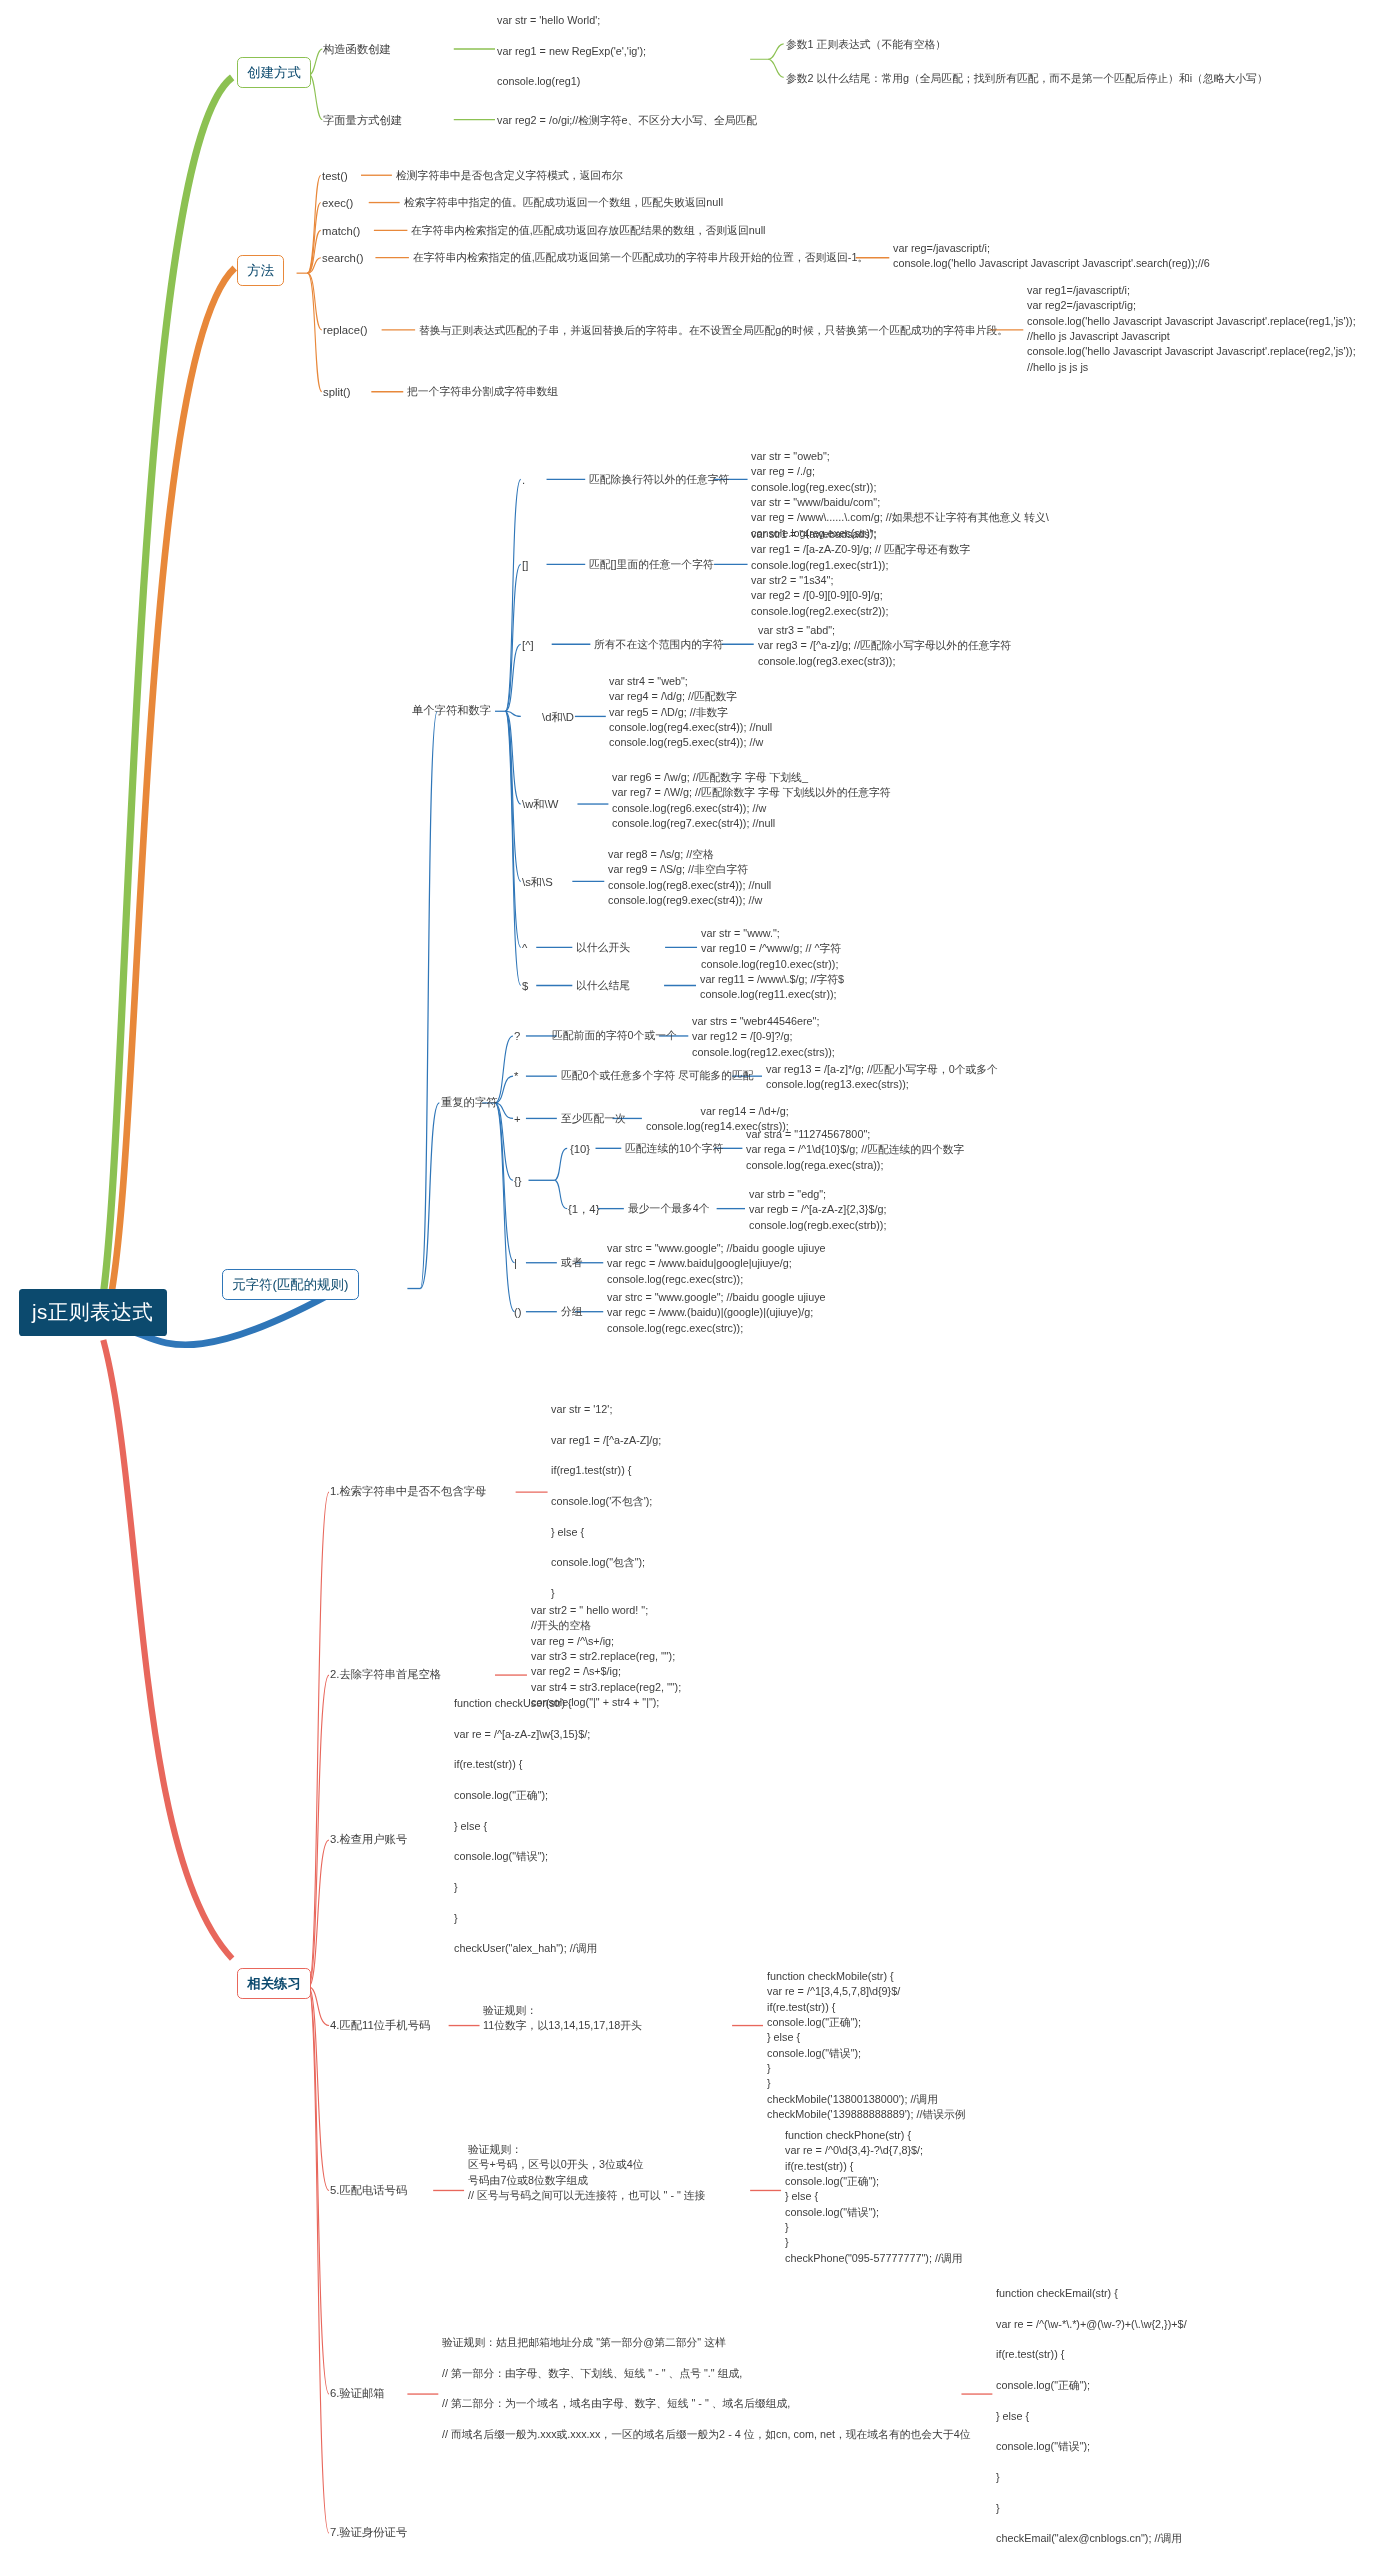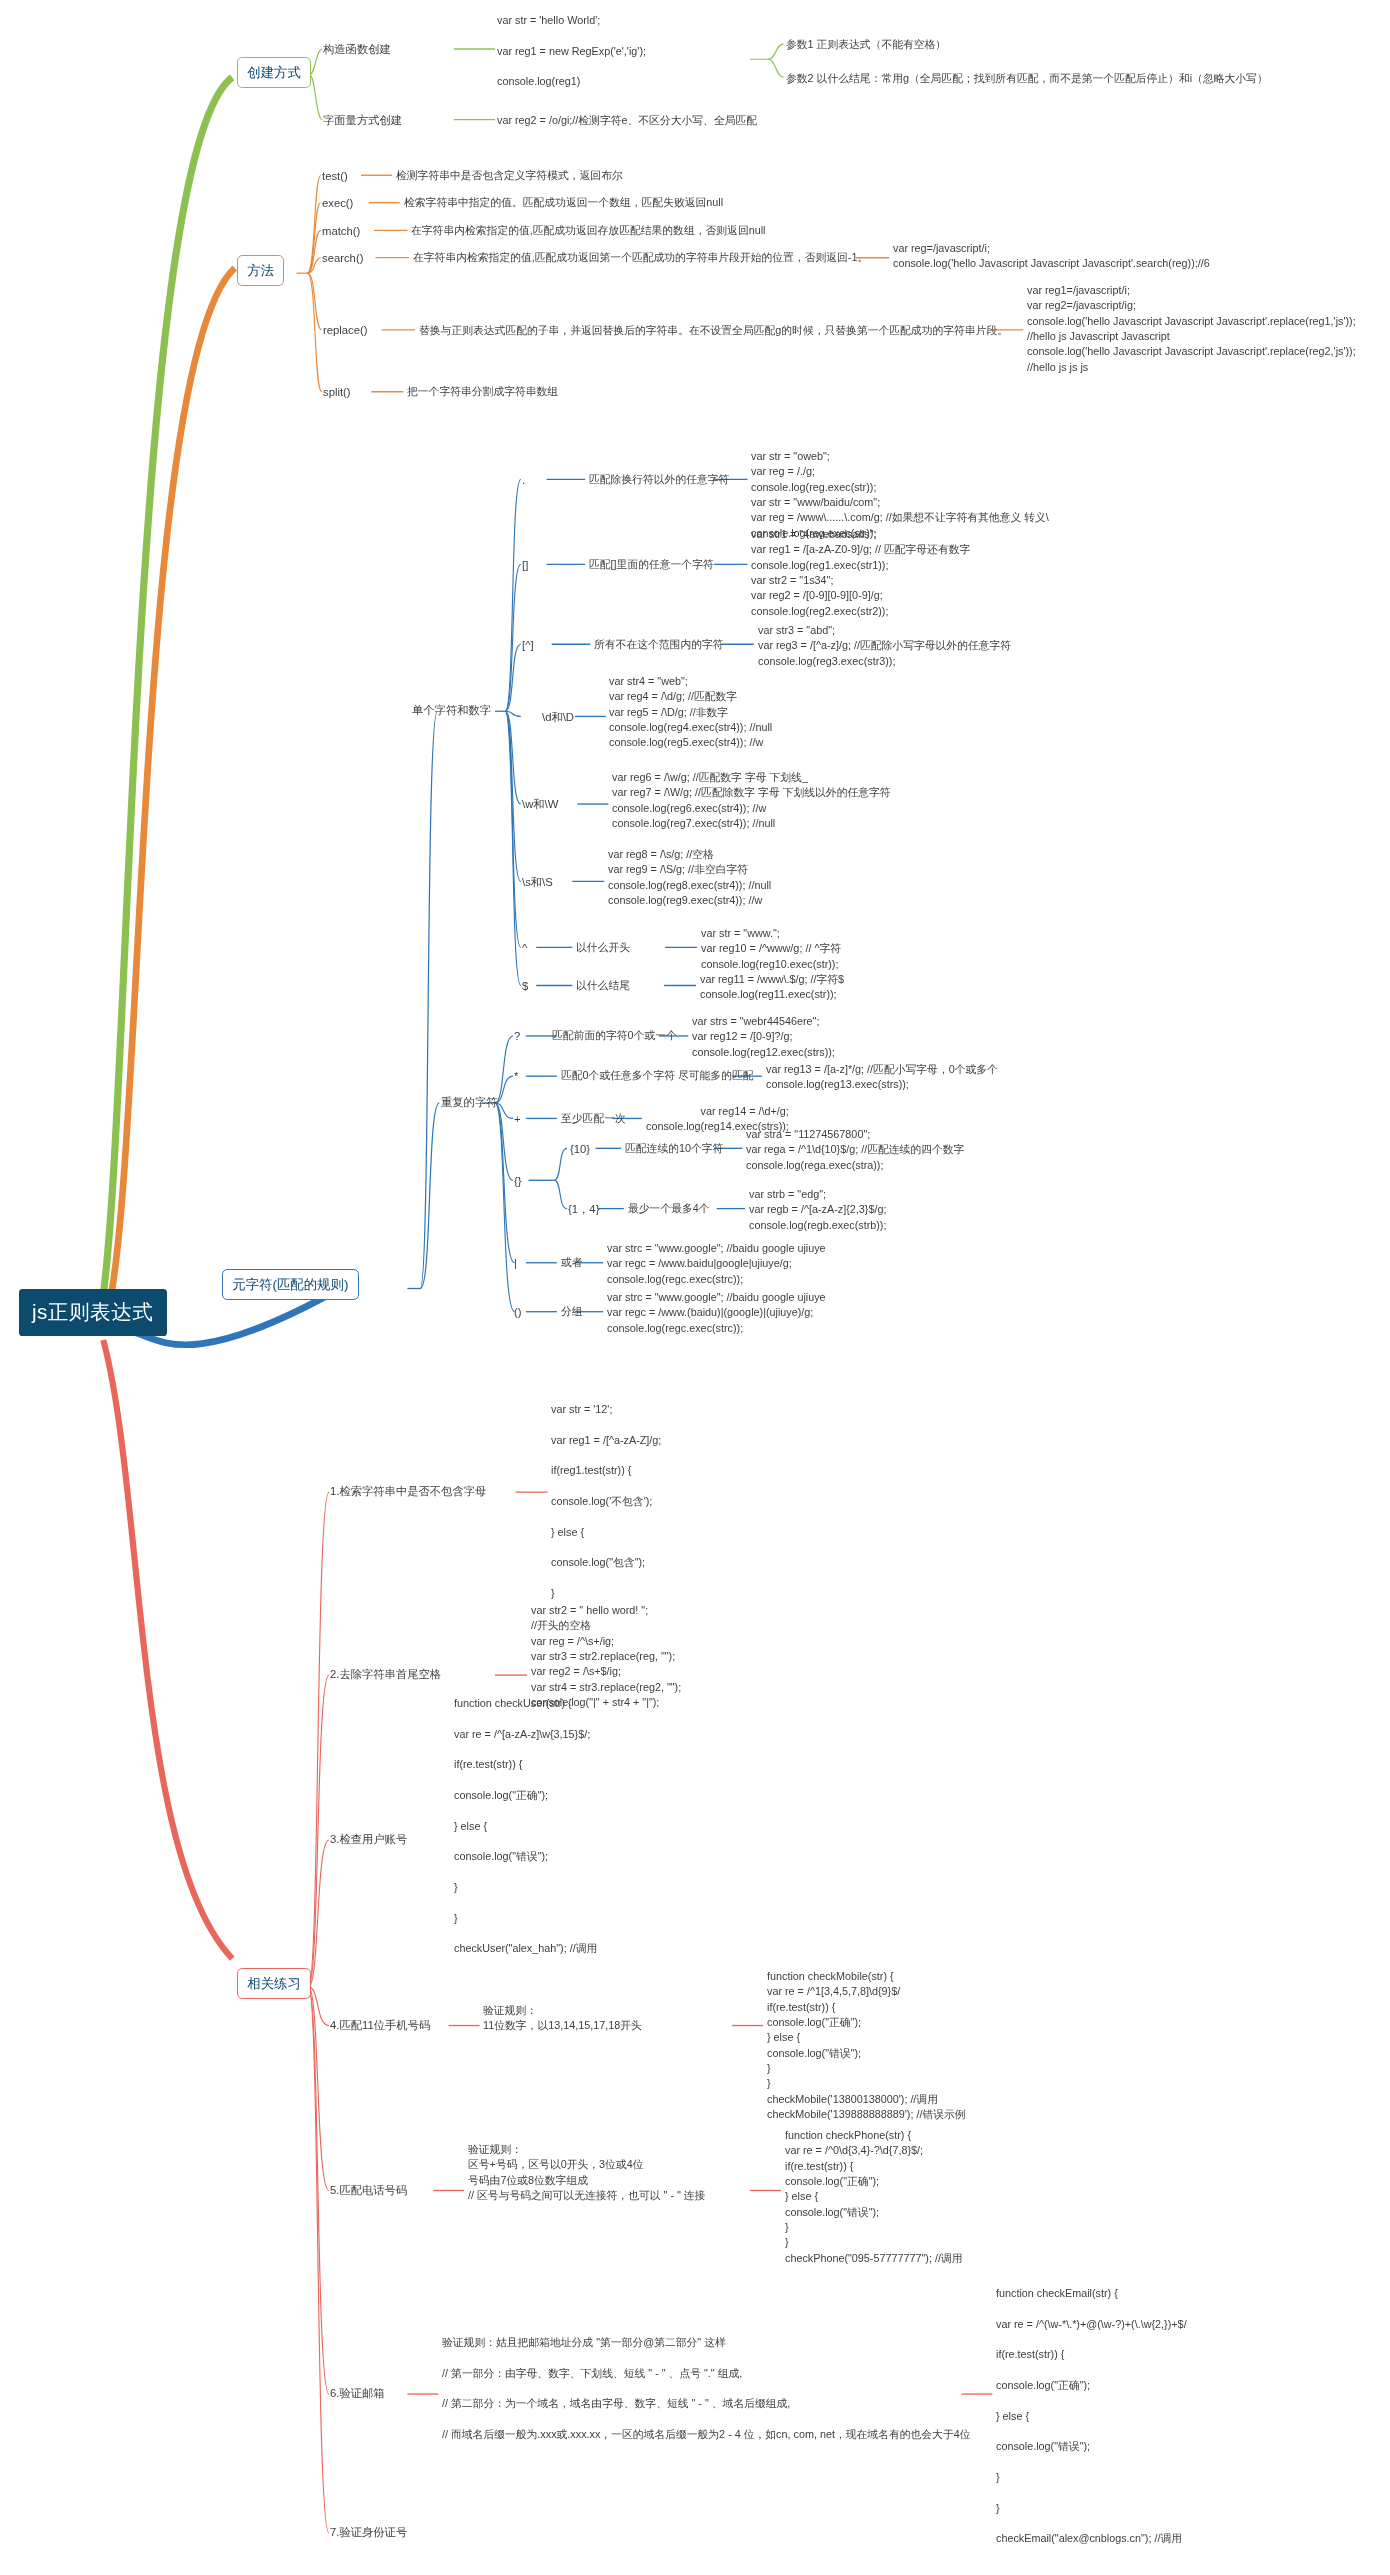--- a/index.html
+++ b/index.html
@@ -41,21 +41,21 @@
     border-radius:5.2px;
     background:#ffffff;
     font-size:13.4px;
     padding:5.7px 9.3px;
     white-space:nowrap;
     color:#0c4a6e;
   }
   .bbox.green{border-color:#8cc152;}
   .bbox.orange{border-color:#e8883a;}
   .bbox.blue{border-color:#2f76b8;}
-  .bbox.red{border-color:#e8675c;}
+  .bbox.red{border-color:#e8675c;font-weight:bold;}
 </style>
 </head>
 <body>
 
 <div id="canvas">
   <svg id="wires" viewBox="0 0 2698 4998">
 
     <path d="M195,2545 C255,2200 250,300 450,150" fill="none" stroke="#8cc152" stroke-width="14"></path>
     <path d="M205,2560 C280,2300 260,700 455,520" fill="none" stroke="#e8883a" stroke-width="13"></path>
     <path d="M210,2580 C300,2560 300,2700 660,2500" fill="none" stroke="#2f76b8" stroke-width="13"></path>

